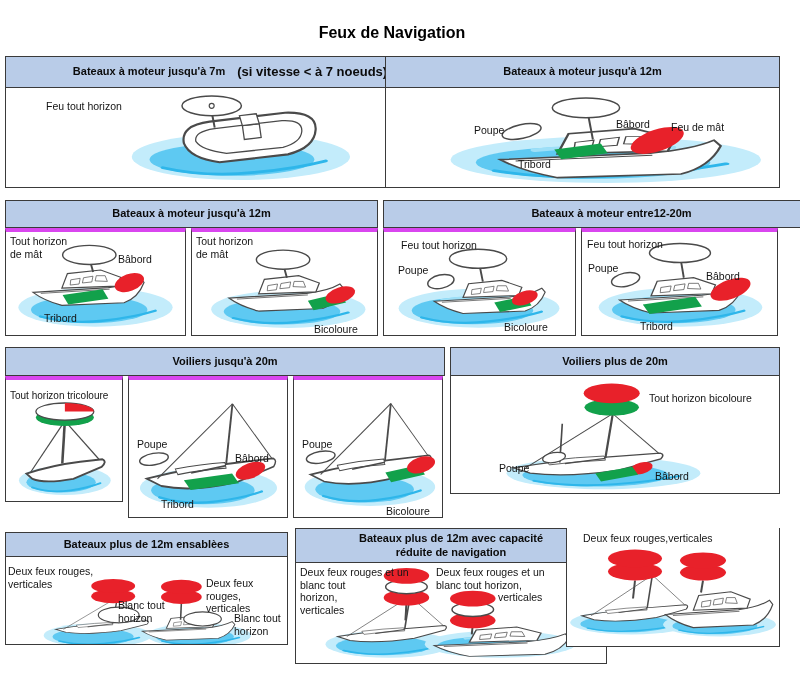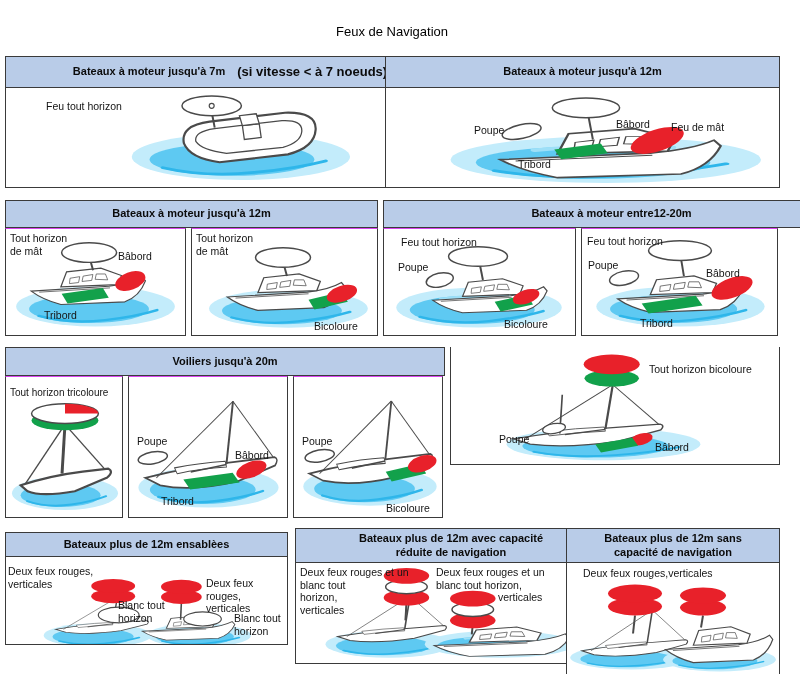--- a/index.html
+++ b/index.html
@@ -1,26 +1,26 @@
 <!DOCTYPE html>
 <html style="--header_bg: #b9cce8; --panel_border: #3a3a3a; --red: #e8212a; --green: #12a14b; --water: #5ec9f2; --water_light: #c3ecfb;"><head>
 <meta charset="utf-8">
 <style>
   *{margin:0;padding:0;box-sizing:border-box}
   html,body{background:#fff}
   body{width:800px;height:674px;position:relative;font-family:"Liberation Sans",sans-serif;color:#111;overflow:hidden}
   #page{position:absolute;inset:0;background:#fff}
-  .title{position:absolute;top:24px;left:0;width:784px;text-align:center;font-size:13px;font-weight:normal;color:#000}
+  .title{position:absolute;top:24px;left:0;width:784px;text-align:center;font-size:16px;font-weight:bold;color:#000}
   .panel,.group{position:absolute}
   .hd{border:1px solid #3a3a3a;background:var(--header_bg,#b9cce8);display:flex;align-items:center;justify-content:center;
       text-align:center;font-weight:bold;font-size:11px;line-height:1.25;white-space:pre-line;color:#0b0b0b}
   .hd-note{font-size:13px;margin-left:12px}
   .bd{border:1px solid #3a3a3a;border-top:none;background:#fff;position:relative;overflow:hidden}
   .subs{display:flex;gap:5px}
-  .subs .bd{border-top:1px solid #d946ef}
+  .subs .bd{border-top:4px solid #d946ef}
   .lbl{position:absolute;font-size:10.5px;line-height:1.2;color:#141414;white-space:pre-line}
   .lbl.sm{font-size:10px;white-space:nowrap}
   svg.art{position:absolute;inset:0;width:100%;height:100%;display:block}
   .hull{fill:#fff;stroke:#4a4a4a;stroke-width:2.2}
   .hull2{fill:#fff;stroke:#4a4a4a;stroke-width:1.3}
   .win{fill:#fff;stroke:#4a4a4a;stroke-width:1.3}
   .ln1{stroke:#4a4a4a;stroke-width:1.4;fill:none}
   .ln2{stroke:#4a4a4a;stroke-width:2;fill:none}
   .ln3{stroke:#4a4a4a;stroke-width:3;fill:none}
   .w1{fill:var(--water_light,#c3ecfb)}
@@ -168,21 +168,21 @@
         <div class="lbl" style="left:6px;top:30px">Poupe</div>
         <div class="lbl" style="left:124px;top:38px">Bâbord</div>
         <div class="lbl" style="left:58px;top:88px">Tribord</div>
       </div>
     </div>
   </div>
 
   <div class="group" style="left:5px;top:347px;width:440px">
     <div class="hd" style="height:29px">Voiliers jusqu'à 20m</div>
     <div class="subs">
-      <div class="bd" style="width:118px;height:142px">
+      <div class="bd" style="width:118px;height:126px">
         <svg class="art" viewBox="0 0 118 142">
           <use href="#water" x="5" y="98" width="110" height="40"></use>
           <path d="M15,110 Q45,100 78,96 L104,93 Q110,96 103,102 L70,116 Q36,122 22,116 Z" class="hull"></path>
           <line x1="57" y1="98" x2="60" y2="48" class="ln3"></line>
           <line x1="60" y1="48" x2="100" y2="93" class="ln1"></line>
           <line x1="60" y1="48" x2="20" y2="108" class="ln1"></line>
           <g>
             <ellipse cx="60" cy="44" rx="34" ry="10" class="f-green"></ellipse>
             <ellipse cx="60" cy="37" rx="34" ry="10" class="light-white"></ellipse>
             <path d="M60,27 A34,10 0 0 1 94,37 L60,37 Z" class="f-red"></path>
@@ -210,20 +210,21 @@
           <path d="M93,96 L128,88 L134,98 L99,106 Z" class="f-green"></path>
           <ellipse cx="130" cy="88" rx="15" ry="8" transform="rotate(-18 130 88)" class="f-red"></ellipse>
         </svg>
         <div class="lbl" style="left:8px;top:58px">Poupe</div>
         <div class="lbl" style="left:92px;top:125px">Bicoloure</div>
       </div>
     </div>
   </div>
 
   <div class="panel" style="left:450px;top:347px;width:330px">
+    <div class="hd" style="height:29px">Voiliers plus de 20m</div>
     <div class="bd" style="height:118px">
       <svg class="art" viewBox="0 0 328 142">
         <use href="#water" x="30" y="95" width="240" height="46"></use>
         <use href="#sboat" x="18" y="40" width="215" height="100"></use>
         <line x1="100" y1="58" x2="97" y2="105" class="ln2"></line>
         <g>
           <ellipse cx="160" cy="38" rx="33" ry="10" class="f-green"></ellipse>
           <ellipse cx="160" cy="21" rx="34" ry="12" class="f-red"></ellipse>
         </g>
         <ellipse cx="90" cy="99" rx="14" ry="6" transform="rotate(-10 90 99)" class="light-white"></ellipse>
@@ -295,22 +296,20 @@
 blanc tout
 horizon,
 verticales</div>
       <div class="lbl" style="left:140px;top:3px">Deux feux rouges et un
 blanc tout horizon,</div>
       <div class="lbl" style="left:202px;top:28px">verticales</div>
     </div>
   </div>
 
   <div class="panel" style="left:566px;top:528px;width:214px">
-    <div class="hd" style="height:35px">Bateaux plus de 12m sans
-capacité de navigation</div>
     <div class="bd" style="height:119px">
       <svg class="art" viewBox="0 0 212 101">
         <use href="#water" x="2" y="72" width="125" height="28"></use>
         <use href="#water" x="95" y="74" width="115" height="28"></use>
         <use href="#sboat" x="2" y="35" width="125" height="62"></use>
         <use href="#mboat" x="92" y="40" width="118" height="58"></use>
         <line x1="68" y1="44" x2="66" y2="62" class="ln2"></line>
         <g>
           <ellipse cx="68" cy="35" rx="27" ry="9" class="f-red"></ellipse>
           <ellipse cx="68" cy="22" rx="27" ry="9" class="f-red"></ellipse>

